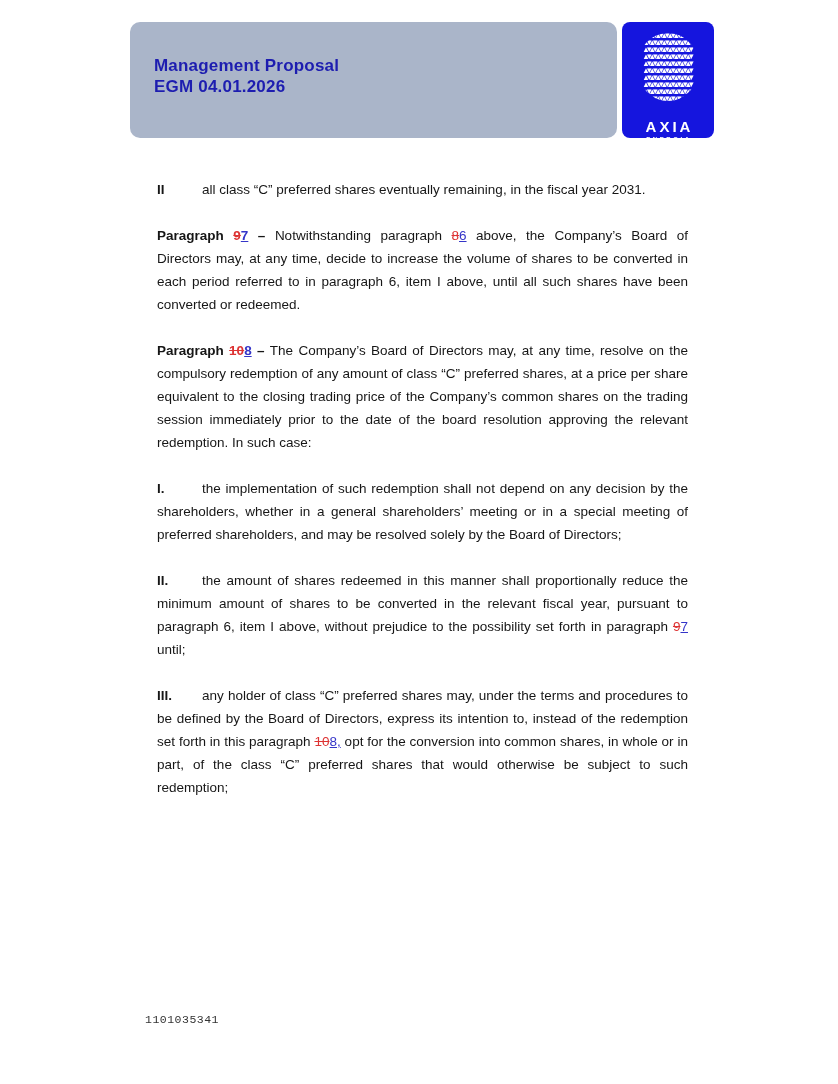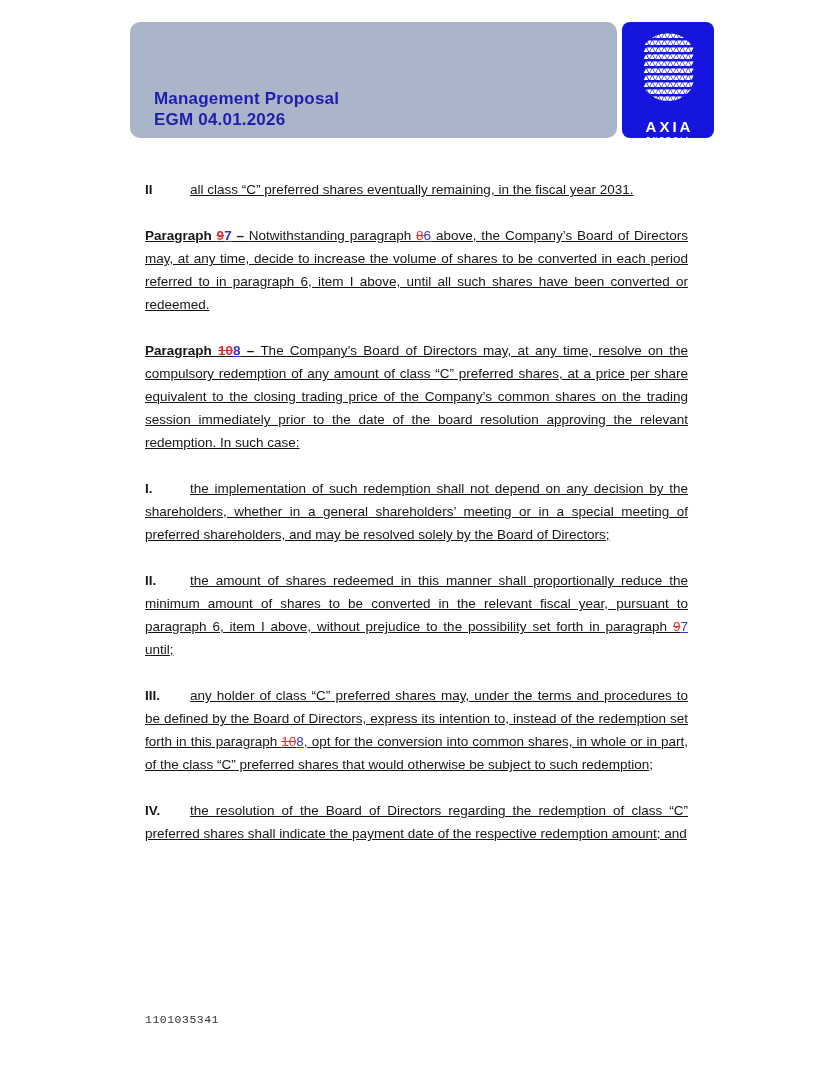--- a/index.html
+++ b/index.html
@@ -19,21 +19,21 @@
   }
   .page{position:relative;width:838px;height:1084px;background:#fff;}
 
   
   header{
     position:absolute;top:22px;left:130px;width:584px;height:116px;
     display:flex;gap:5px;
   }
   .banner{
     flex:1;background:var(--banner-bg);border-radius:10px;
-    display:flex;flex-direction:column;justify-content:flex-end;
+    display:flex;flex-direction:column;justify-content:center;
     padding-left:24px;padding-bottom:8px;
   }
   .banner-title{
     color:var(--title-text);font-weight:bold;font-size:17px;line-height:21px;
     letter-spacing:0.2px;
   }
   .logo-box{
     width:92px;background:var(--logo-bg);border-radius:8px;
     display:flex;flex-direction:column;align-items:center;
     padding-top:10px;color:#ffffff;overflow:hidden;
@@ -52,24 +52,23 @@
     font-weight:bold;font-size:6px;letter-spacing:2.6px;line-height:9px;
     margin-left:2px;
   }
 
   
   main{
     position:absolute;top:178px;left:145px;width:543px;
     color:var(--body-text);
   }
   main p{
-    margin:0 0 23px 0;
+    margin:0 0 23px 12px;
     font-size:13.5px;line-height:23px;
     text-align:justify;
-    text-decoration:underline;
   }
   .marker{display:inline-block;width:45px;font-weight:bold;}
   .b{font-weight:bold;}
   .del{color:var(--deletion-red);text-decoration:line-through;}
   .ins{color:var(--insertion-blue);text-decoration:underline;}
 
   
   footer{
     position:absolute;left:145px;top:1013px;
     font-family:Liberation Mono, monospace;
@@ -105,21 +104,20 @@
   </header>
 
   <main>
     <div id="paragraph-list">
         <p><span class="marker">II</span><span>all class “C” preferred shares eventually remaining, in the fiscal year 2031.</span></p>
         <p><span class="b">Paragraph </span><span class="b del">9</span><span class="b ins">7</span><span class="b"> – </span><span>Notwithstanding paragraph </span><span class="del">8</span><span class="ins">6</span><span> above, the Company’s Board of Directors may, at any time, decide to increase the volume of shares to be converted in each period referred to in paragraph 6, item I above, until all such shares have been converted or redeemed.</span></p>
         <p><span class="b">Paragraph </span><span class="b del">10</span><span class="b ins">8</span><span class="b"> – </span><span>The Company’s Board of Directors may, at any time, resolve on the compulsory redemption of any amount of class “C” preferred shares, at a price per share equivalent to the closing trading price of the Company’s common shares on the trading session immediately prior to the date of the board resolution approving the relevant redemption. In such case:</span></p>
         <p><span class="marker">I.</span><span>the implementation of such redemption shall not depend on any decision by the shareholders, whether in a general shareholders’ meeting or in a special meeting of preferred shareholders, and may be resolved solely by the Board of Directors;</span></p>
         <p><span class="marker">II.</span><span>the amount of shares redeemed in this manner shall proportionally reduce the minimum amount of shares to be converted in the relevant fiscal year, pursuant to paragraph 6, item I above, without prejudice to the possibility set forth in paragraph </span><span class="del">9</span><span class="ins">7</span><span> until;</span></p>
         <p><span class="marker">III.</span><span>any holder of class “C” preferred shares may, under the terms and procedures to be defined by the Board of Directors, express its intention to, instead of the redemption set forth in this paragraph </span><span class="del">10</span><span class="ins">8,</span><span> opt for the conversion into common shares, in whole or in part, of the class “C” preferred shares that would otherwise be subject to such redemption;</span></p>
-        <p><span class="marker">IV.</span><span>the resolution of the Board of Directors regarding the redemption of class “C” preferred shares shall indicate the payment date of the respective redemption amount; and</span></p>
       </div>
   </main>
 
   <footer>
     <span>1101035341</span>
   </footer>
 
 </div>
 
 </body></html>

